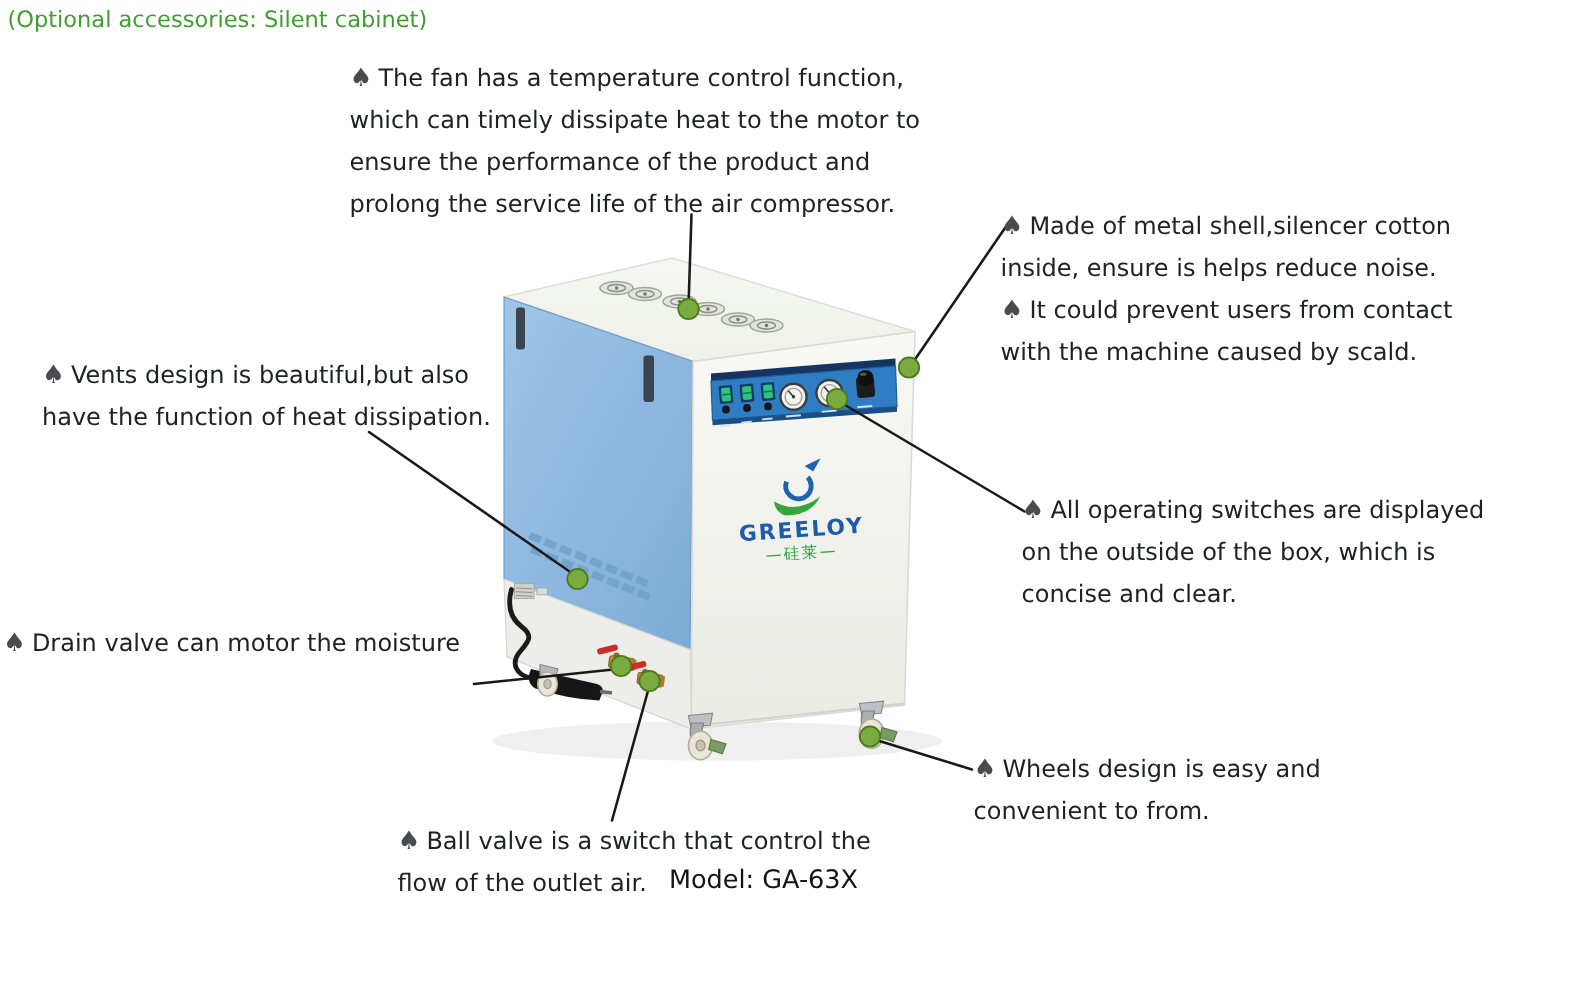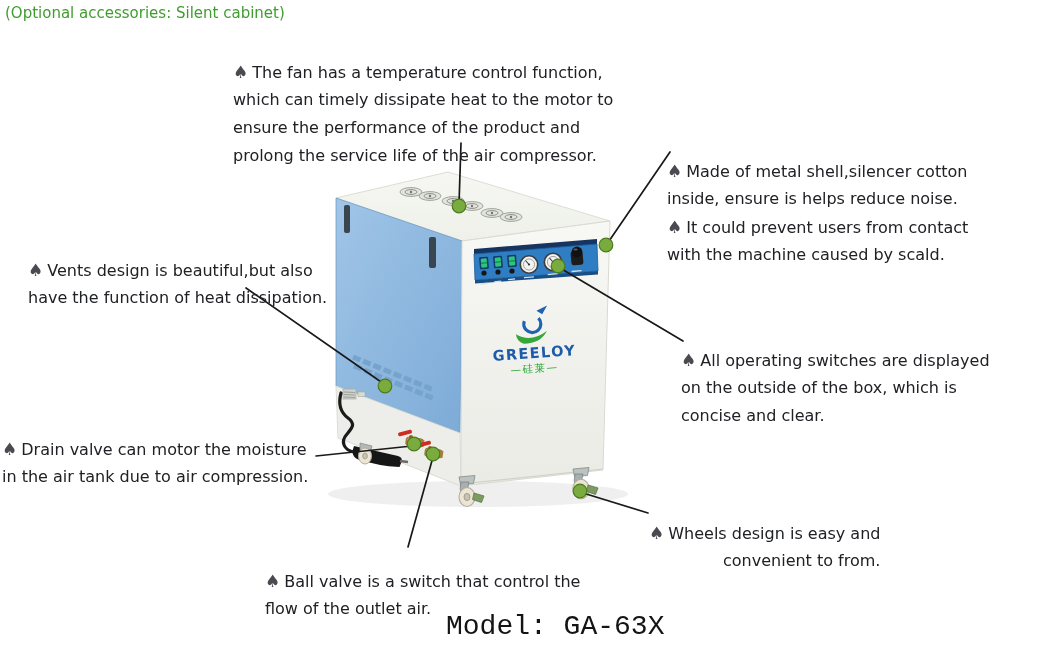--- a/index.html
+++ b/index.html
@@ -4,25 +4,25 @@
 <style>
   html,body{margin:0;padding:0;background:#ffffff;}
   .stage{
     position:relative;width:1059px;height:662px;background:#ffffff;overflow:hidden;
     font-family:"DejaVu Sans","Liberation Sans",sans-serif;
   }
   .scene{position:absolute;left:0;top:0;pointer-events:none;}
   .page-title{
     position:absolute;left:5px;top:4px;font-size:15px;color:#3e9e2d;white-space:nowrap;
   }
-  .note{position:absolute;color:#202125;font-size:16px;margin-top:20px;}
+  .note{position:absolute;color:#202125;font-size:16px;}
   .nl{height:28px;line-height:28px;white-space:nowrap;}
   .spade{color:#4a4a51;font-size:17px;margin-right:4px;}
   .model-label{
-    position:absolute;left:446px;top:611px;font-size:28px;color:#141414;white-space:nowrap;font-family:Liberation Mono, monospace;
+    position:absolute;left:446px;top:577px;font-size:17px;color:#141414;white-space:nowrap;
   }
 </style>
 </head>
 <body>
 
 <div class="stage">
 
   <svg class="scene" width="1059" height="662" viewBox="0 0 1059 662">
     <defs>
       <linearGradient id="gBlue" x1="0" y1="0" x2="1" y2="1">
@@ -254,24 +254,23 @@
   </div>
 
   <div class="note" style="left:681px;top:326px;">
     <div class="nl"><span class="spade">♠</span><span>All operating switches are displayed</span></div>
     <div class="nl"><span>on the outside of the box, which is</span></div>
     <div class="nl"><span>concise and clear.</span></div>
   </div>
 
   <div class="note" style="left:2px;top:415px;">
     <div class="nl"><span class="spade">♠</span><span>Drain valve can motor the moisture</span></div>
-    <div class="nl"><span>in the air tank due to air compression.</span></div>
-  </div>
-
-  <div class="note" style="left:649px;top:499px;text-align:right;">
+  </div>
+
+  <div class="note" style="left:649px;top:499px;">
     <div class="nl"><span class="spade">♠</span><span>Wheels design is easy and</span></div>
     <div class="nl"><span>convenient to from.</span></div>
   </div>
 
   <div class="note" style="left:265px;top:547px;">
     <div class="nl"><span class="spade">♠</span><span>Ball valve is a switch that control the</span></div>
     <div class="nl"><span>flow of the outlet air.</span></div>
   </div>
 
   <div class="model-label">Model: GA-63X</div>

